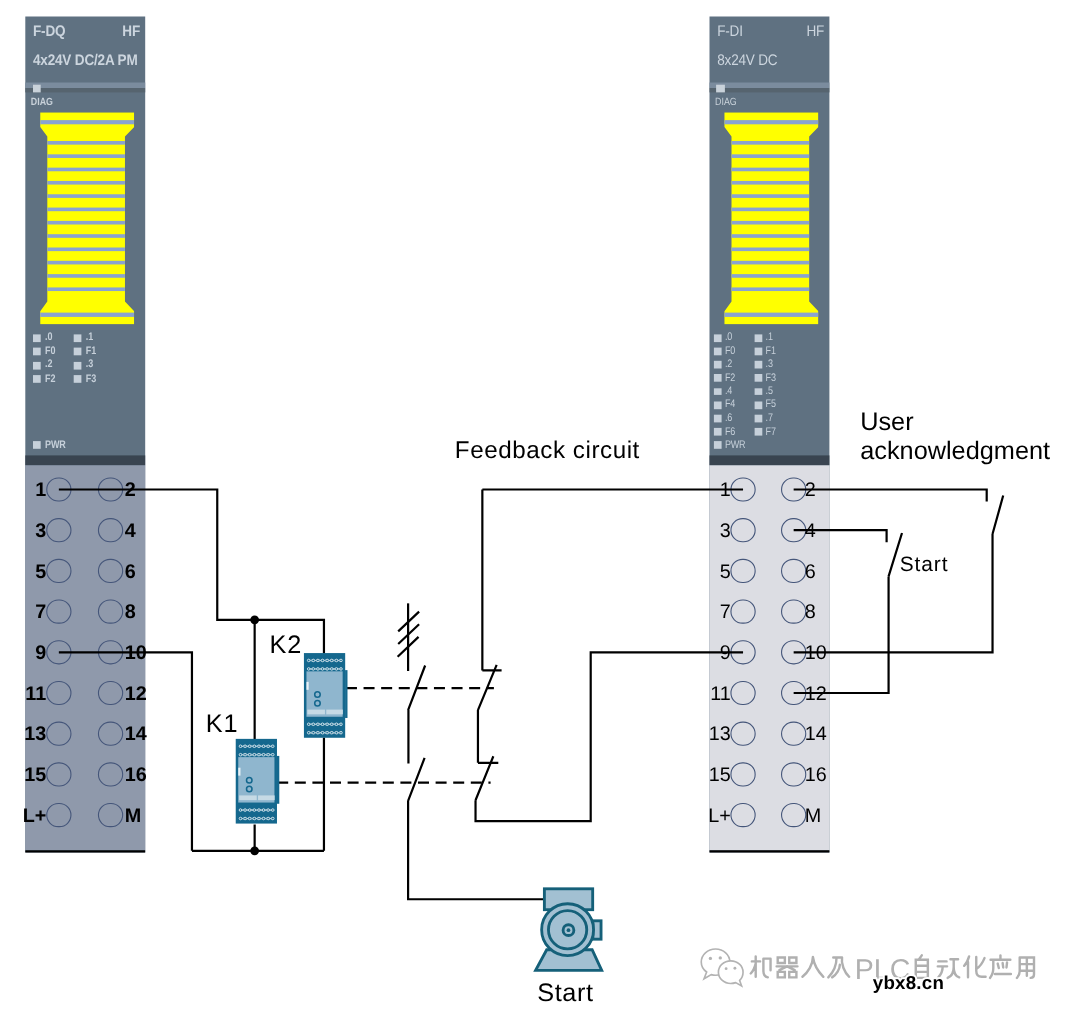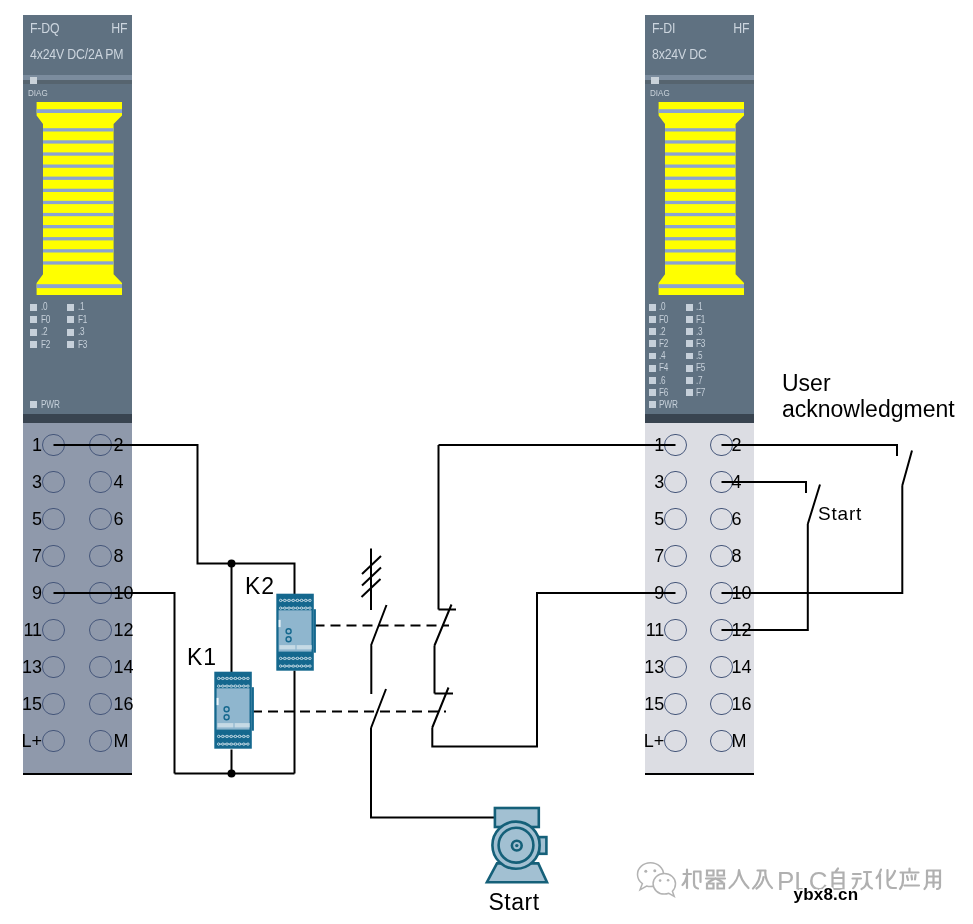--- a/index.html
+++ b/index.html
@@ -18,21 +18,21 @@
   .tblock{position:absolute;left:0;top:408px;width:100%;height:350px;}
   .blackbar{position:absolute;left:0;top:758px;width:100%;height:2.5px;background:#000;}
   .circ{position:absolute;width:20.6px;height:20.6px;border-radius:50%;border:1px solid #45567a;}
   .tnum{position:absolute;font-size:18px;color:#000;white-space:nowrap;line-height:18px;}
   .lbl{position:absolute;color:#000;font-size:21px;white-space:nowrap;}
 </style>
 </head>
 <body>
 <div id="page">
 
-<div class="mod" style="left:23.4px;">
+<div class="mod" style="left:23.4px;font-weight:bold;">
   <div class="hdrtxt" style="left:7px;top:5px;">F-DQ</div>
   <div class="hdrtxt" style="right:5px;top:5px;transform-origin:100% 50%;">HF</div>
   <div class="hdrtxt" style="left:7px;top:31px;">4x24V DC/2A PM</div>
   <div class="divband"></div>
       <div class="divdark"></div>
   <div class="diagled" style="left:6.3px;"></div>
   <div class="diagtxt" style="left:5px;">DIAG</div>
 <svg class="abs" style="left:0;top:87px;" width="109" height="193" viewBox="0 0 109 193">
 <defs>
           <clipPath id="spcL">
@@ -215,20 +215,21 @@
   <div class="circ" style="left:65.2px;top:678.2px;"></div>
   <div class="tnum" style="right:89.7px;top:680.3px;">15</div>
   <div class="tnum" style="left:86.5px;top:680.3px;">16</div>
   <div class="circ" style="left:19.3px;top:715.2px;"></div>
   <div class="circ" style="left:65.2px;top:715.2px;"></div>
   <div class="tnum" style="right:89.7px;top:717.3px;">L+</div>
   <div class="tnum" style="left:86.5px;top:717.3px;">M</div>
   <div class="blackbar"></div>
 </div>
 
+  <div class="lbl" style="left:413.5px;top:395.5px;font-size:22px;letter-spacing:0.5px;">Feedback circuit</div>
   <div class="lbl" style="left:782px;top:370px;font-size:23px;line-height:26px;">User<br>acknowledgment</div>
   <div class="lbl" style="left:818px;top:503px;font-size:19px;letter-spacing:0.8px;">Start</div>
   <div class="lbl" style="left:245px;top:572.5px;font-size:23px;letter-spacing:0.8px;">K2</div>
   <div class="lbl" style="left:187px;top:644px;font-size:23px;letter-spacing:0.8px;text-align:center;">K1</div>
   <div class="lbl" style="left:488.5px;top:889px;font-size:23px;letter-spacing:0.5px;">Start</div>
 
 <svg class="abs" style="left:0;top:0;" width="973" height="924" viewBox="0 0 973 924">
 <g fill="none" stroke="#000" stroke-width="2">
 <path d="M53.5 445 H197.5 V563.5 H294.5 V594"></path>
 <path d="M231.5 563.5 V672"></path>

